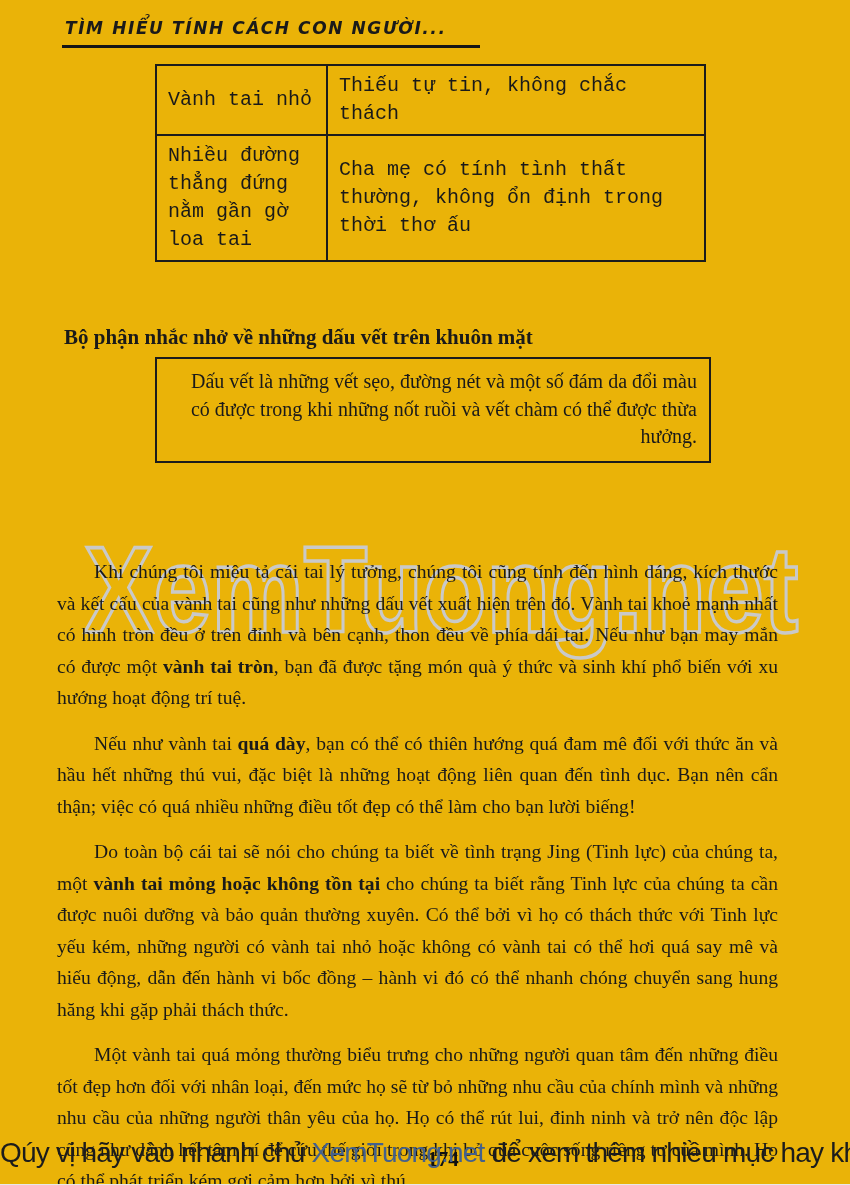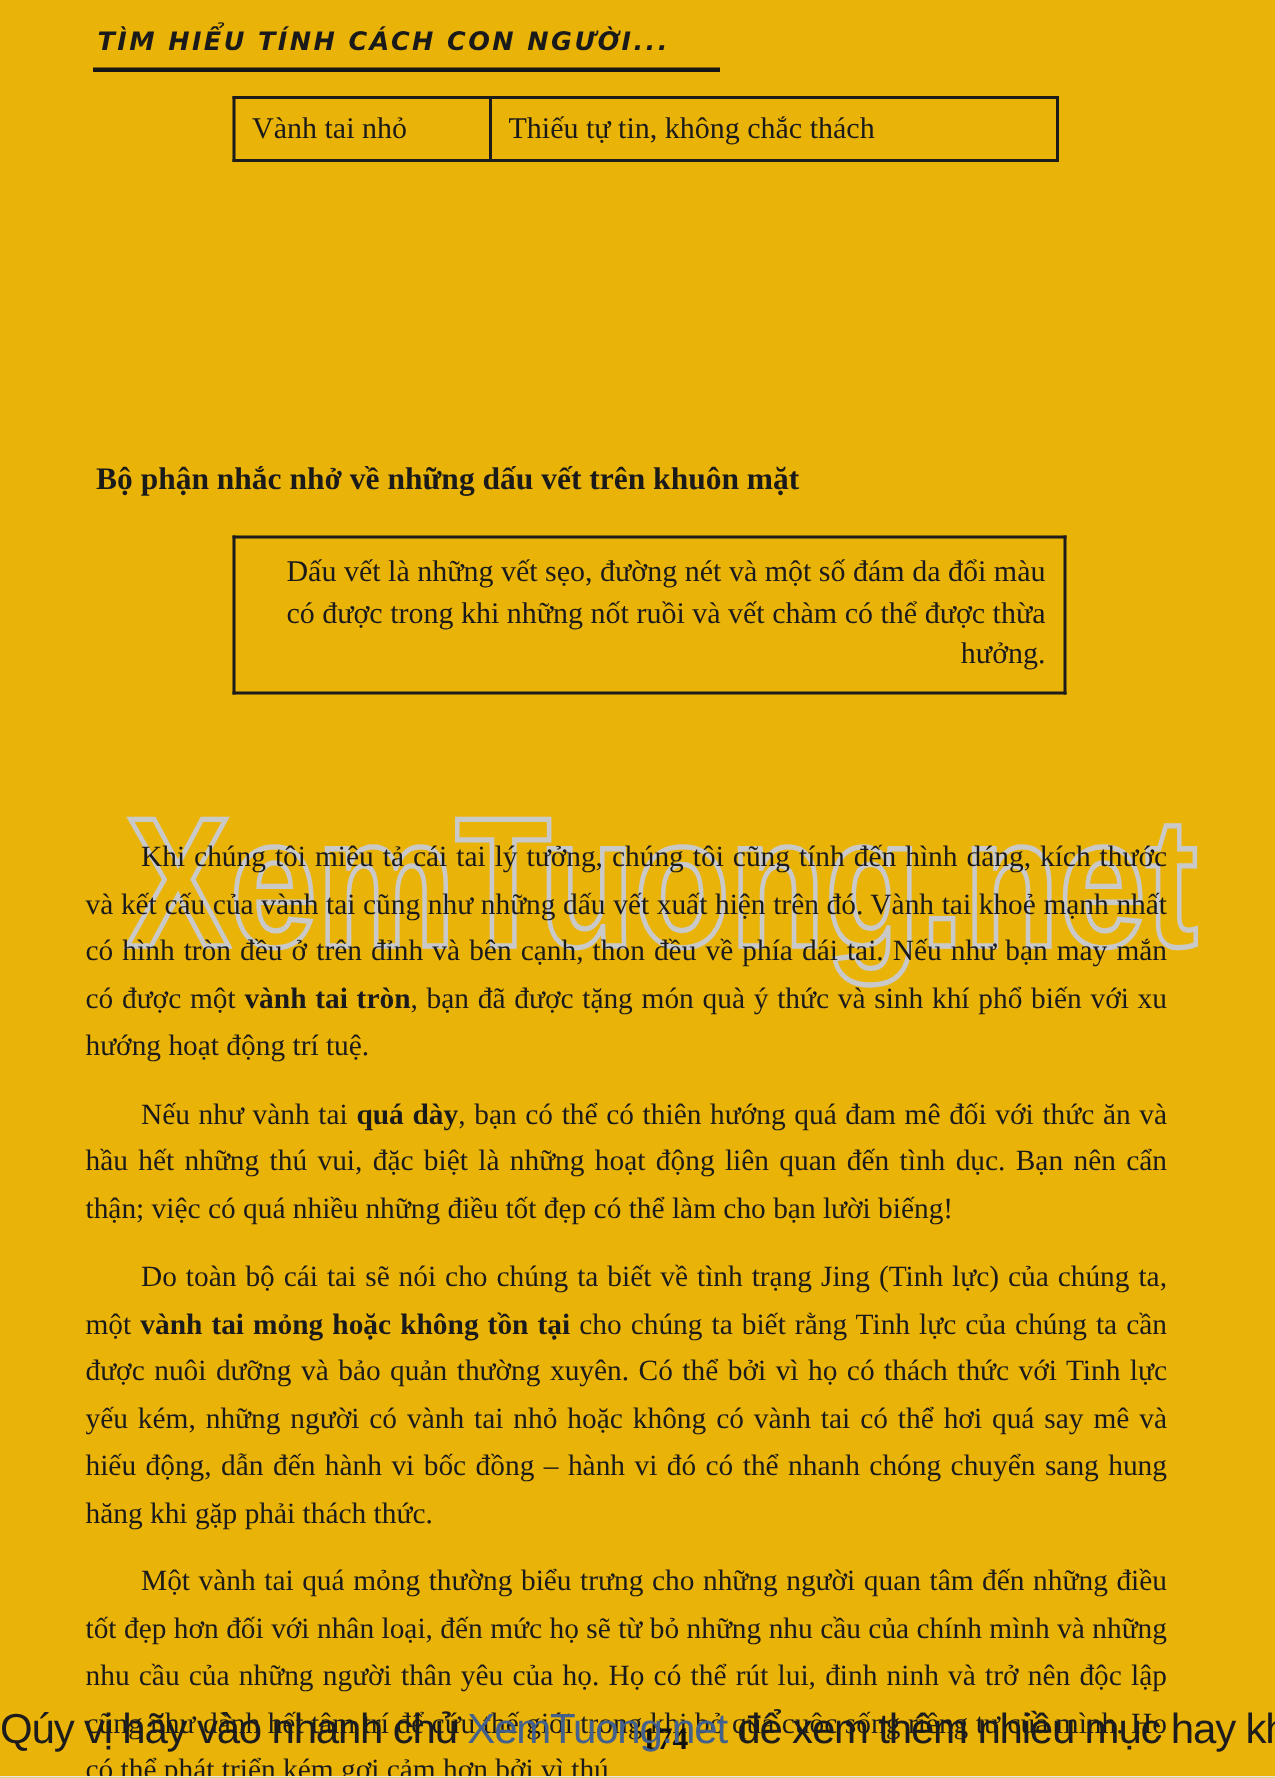--- a/index.html
+++ b/index.html
@@ -19,30 +19,30 @@
     font-size:17px;letter-spacing:1.6px;
     padding:0 34px 7px 3px;
     border-bottom:3px solid #161616;
     white-space:nowrap;
     z-index:2;
   }
   
   table{border-collapse:collapse;z-index:2;}
   .ear-table{
     position:absolute;left:155px;top:64px;width:551px;
-    font-size:20px;line-height:28px;
+    font-size:20px;line-height:28px;font-family:Liberation Mono, monospace;
   }
   .ear-table td{
     border:2px solid #1c1c1c;
     padding:6px 10px 6px 11px;
     vertical-align:middle;
   }
   .ear-table td.c1{width:148px;}
   .section-heading{
-    position:absolute;left:64px;top:307px;
+    position:absolute;left:64px;top:325px;
     font-size:21px;font-weight:bold;
     z-index:2;white-space:nowrap;
   }
   .marks-table{
     position:absolute;left:155px;top:357px;width:556px;
     font-size:20px;line-height:27.5px;
   }
   .marks-table td{
     border:2px solid #1c1c1c;
     padding:9px 12px 10px 12px;
@@ -94,20 +94,24 @@
 <div class="page">
 
   <div class="running-header">TÌM HIỂU TÍNH CÁCH CON NGƯỜI...</div>
 
   <table class="ear-table">
     <tbody>
         <tr>
       <td class="c1">Vành tai nhỏ</td>
       <td class="c2">Thiếu tự tin, không chắc thách</td>
     </tr>
+    <tr>
+      <td class="c1">Nhiều đường thẳng đứng nằm gần gờ loa tai</td>
+      <td class="c2">Cha mẹ có tính tình thất thường, không ổn định trong thời thơ ấu</td>
+    </tr>
   </tbody>
     </table>
 
   <div class="section-heading">Bộ phận nhắc nhở về những dấu vết trên khuôn mặt</div>
 
   <table class="marks-table">
     <tbody>
         <tr>
       <td>Dấu vết là những vết sẹo, đường nét và một số đám da đổi màu có được trong khi những nốt ruồi và vết chàm có thể được thừa hưởng.</td>
     </tr>

